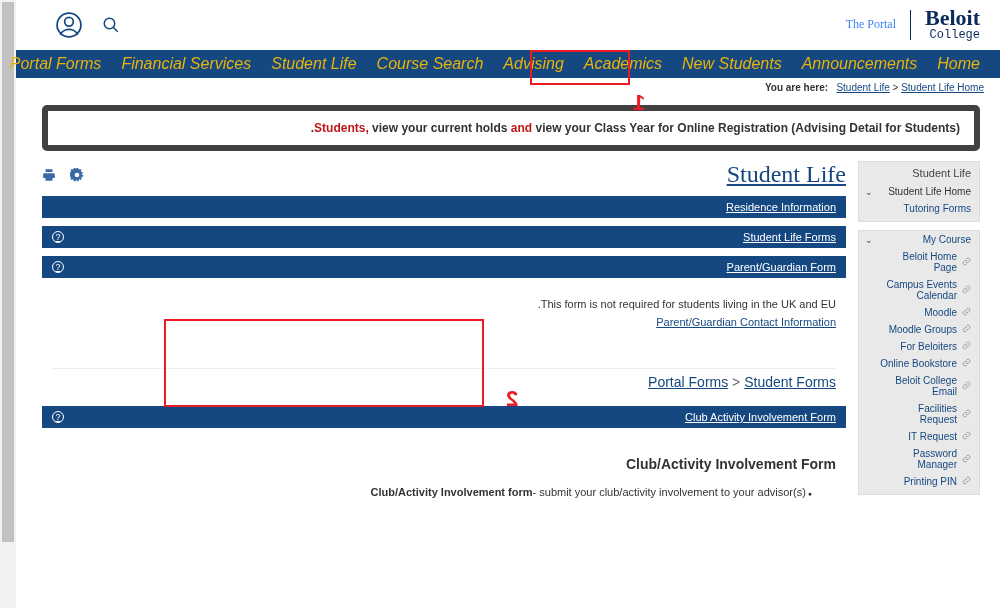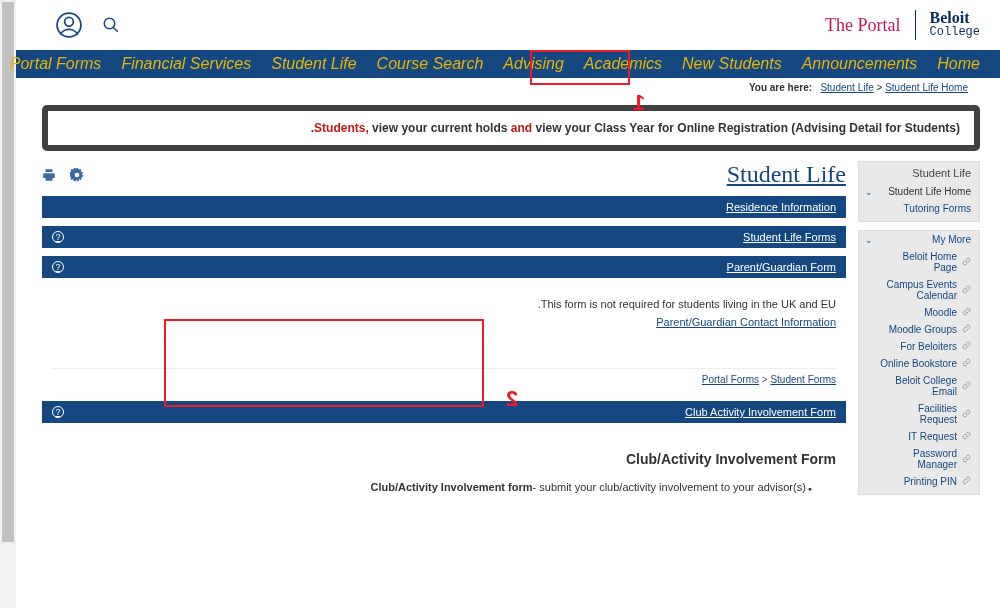--- a/index.html
+++ b/index.html
@@ -46,39 +46,39 @@
   .logo-area {
     display: flex;
     align-items: center;
     gap: 8px;
     direction: rtl;
   }
   .logo-beloit {
     font-family: Georgia, 'Times New Roman', serif;
     font-weight: bold;
     color: #0a2a5a;
-    font-size: 16px;
+    font-size: 22px;
     text-align: left;
     line-height: 0.9;
   }
   .logo-college {
     font-family: Liberation Mono, monospace;
     color: #0a2a5a;
     font-size: 12px;
   }
   .logo-divider {
     width: 1px;
     height: 30px;
     background: #0a2a5a;
     margin: 0 6px;
   }
   .logo-portal {
     font-family: Georgia, 'Times New Roman', serif;
-    color: #be185d;
-    font-size: 18px;
+    color: #3b82f6;
+    font-size: 12px;
   }
   .header-icons {
     display: flex;
     gap: 20px;
     align-items: center;
   }
   .icon-svg { display: block; }
   
   .navbar {
     background: #154881;
@@ -136,21 +136,21 @@
     top: 386px;
     right: 482px;
     color: #ed1c24;
     font-size: 22px;
     font-weight: bold;
     z-index: 10;
     transform: scaleX(-1);
   }
   
   .breadcrumb-row {
-    padding: 4px 32px;
+    padding: 4px 16px;
     font-size: 10px;
     color: #333;
     text-align: right;
   }
   .breadcrumb-row .bc-label { font-weight: bold; }
   .breadcrumb-row a { color: #154881; text-decoration: underline; }
   
   .alert-box {
     margin: 8px 20px 10px 26px;
     border: 6px solid #404040;
@@ -250,21 +250,21 @@
     text-decoration: none;
   }
   .panel-body {
     padding: 6px 10px 10px 10px;
     font-size: 11px;
     color: #333;
   }
   .panel-body .note { margin-bottom: 6px; }
   .panel-body a { color: #154881; text-decoration: underline; }
   .panel-body .bc2 {
-    font-size: 10px;
+    font-size: 14px;
     color: #666;
     margin-top: 40px;
     border-top: 1px solid #eee;
     padding-top: 5px;
   }
   .panel-body .bc2 a { color: #154881; }
   .club-section { padding: 10px 10px 0 10px; }
   .club-title {
     font-size: 14px;
     font-weight: bold;
@@ -357,21 +357,21 @@
           <span>Student Life Home</span>
           <span class="chev">⌄</span>
         </div>
         <div class="side-item">
           <span>Tutoring Forms</span>
         </div>
       </div>
 
       <div class="side-block">
         <div class="side-item">
-          <span>My More</span>
+          <span>My Course</span>
           <span class="chev">⌄</span>
         </div>
         <div id="ql-list">
             <div class="side-item">
               <span><svg class="side-link-icon" viewBox="0 0 24 24" fill="none" stroke="#888" stroke-width="2">
                   <path d="M10 14a5 5 0 007 0l3-3a5 5 0 00-7-7l-1 1"></path>
                   <path d="M14 10a5 5 0 00-7 0l-3 3a5 5 0 007 7l1-1"></path>
                 </svg></span>
               <span>Beloit Home Page</span>
             </div>

